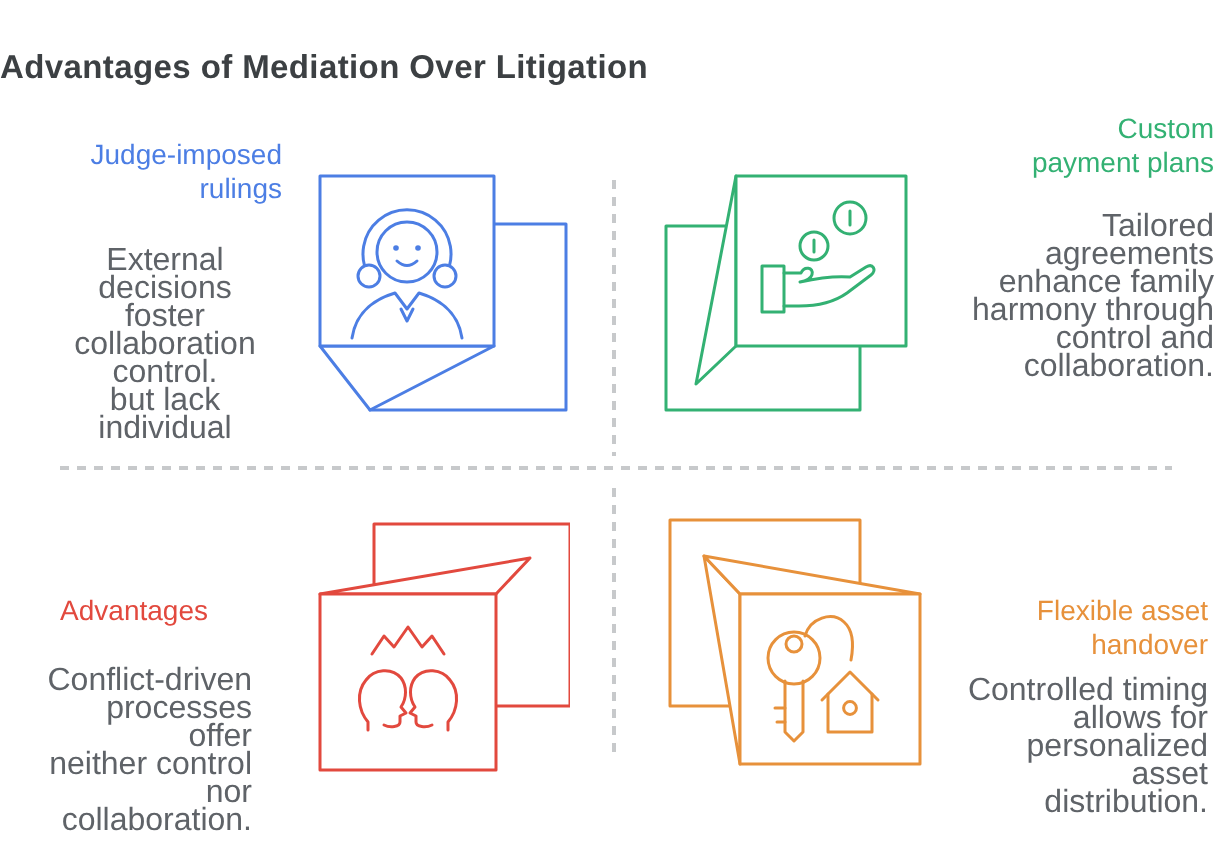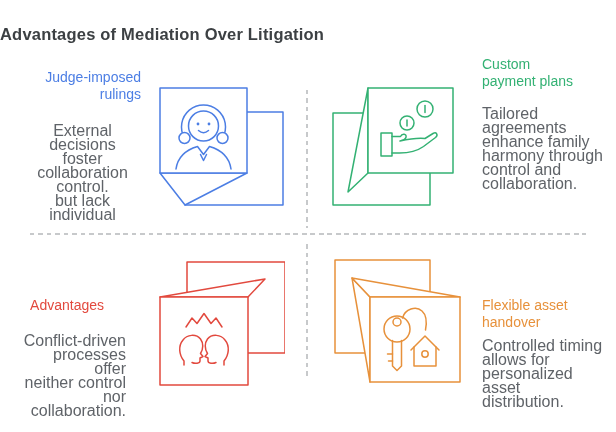--- a/index.html
+++ b/index.html
@@ -4,21 +4,21 @@
 <style>
   html,body{margin:0;padding:0;background:#fff;}
   .canvas{position:relative;width:616px;height:432px;background:#fff;overflow:hidden;
           font-family:"Liberation Sans",sans-serif;}
   .main-title{position:absolute;top:11px;left:0;width:100%;text-align:left;
               font-size:16.5px;font-weight:bold;letter-spacing:.2px;color:var(--title,#3C4043);margin-top:14px;}
   .tblock{position:absolute;}
   .tblock .heading{font-size:14px;line-height:17px;color:var(--accent,#444);}
   .tblock .body{font-size:16px;line-height:14px;color:var(--body,#5F6368);}
   .align-right{text-align:right;}
-  .align-left{text-align:left;}
+  .align-left{text-align:right;}
   .accent-blue{--accent:var(--blue,#4C7EE4);}
   .accent-green{--accent:var(--green,#33B173);}
   .accent-red{--accent:var(--red,#E2493E);}
   .accent-orange{--accent:var(--orange,#E7913B);}
   #tl-text{left:24px;top:69px;width:117px;}
   #tl-text .body{margin-top:21px;text-align:center;}
   #tr-text{left:482px;top:56px;width:125px;}
   #tr-text .body{margin-top:17px;}
   #bl-text{left:18px;top:297px;width:108px;}
   #bl-text .heading{padding-right:22px;}

